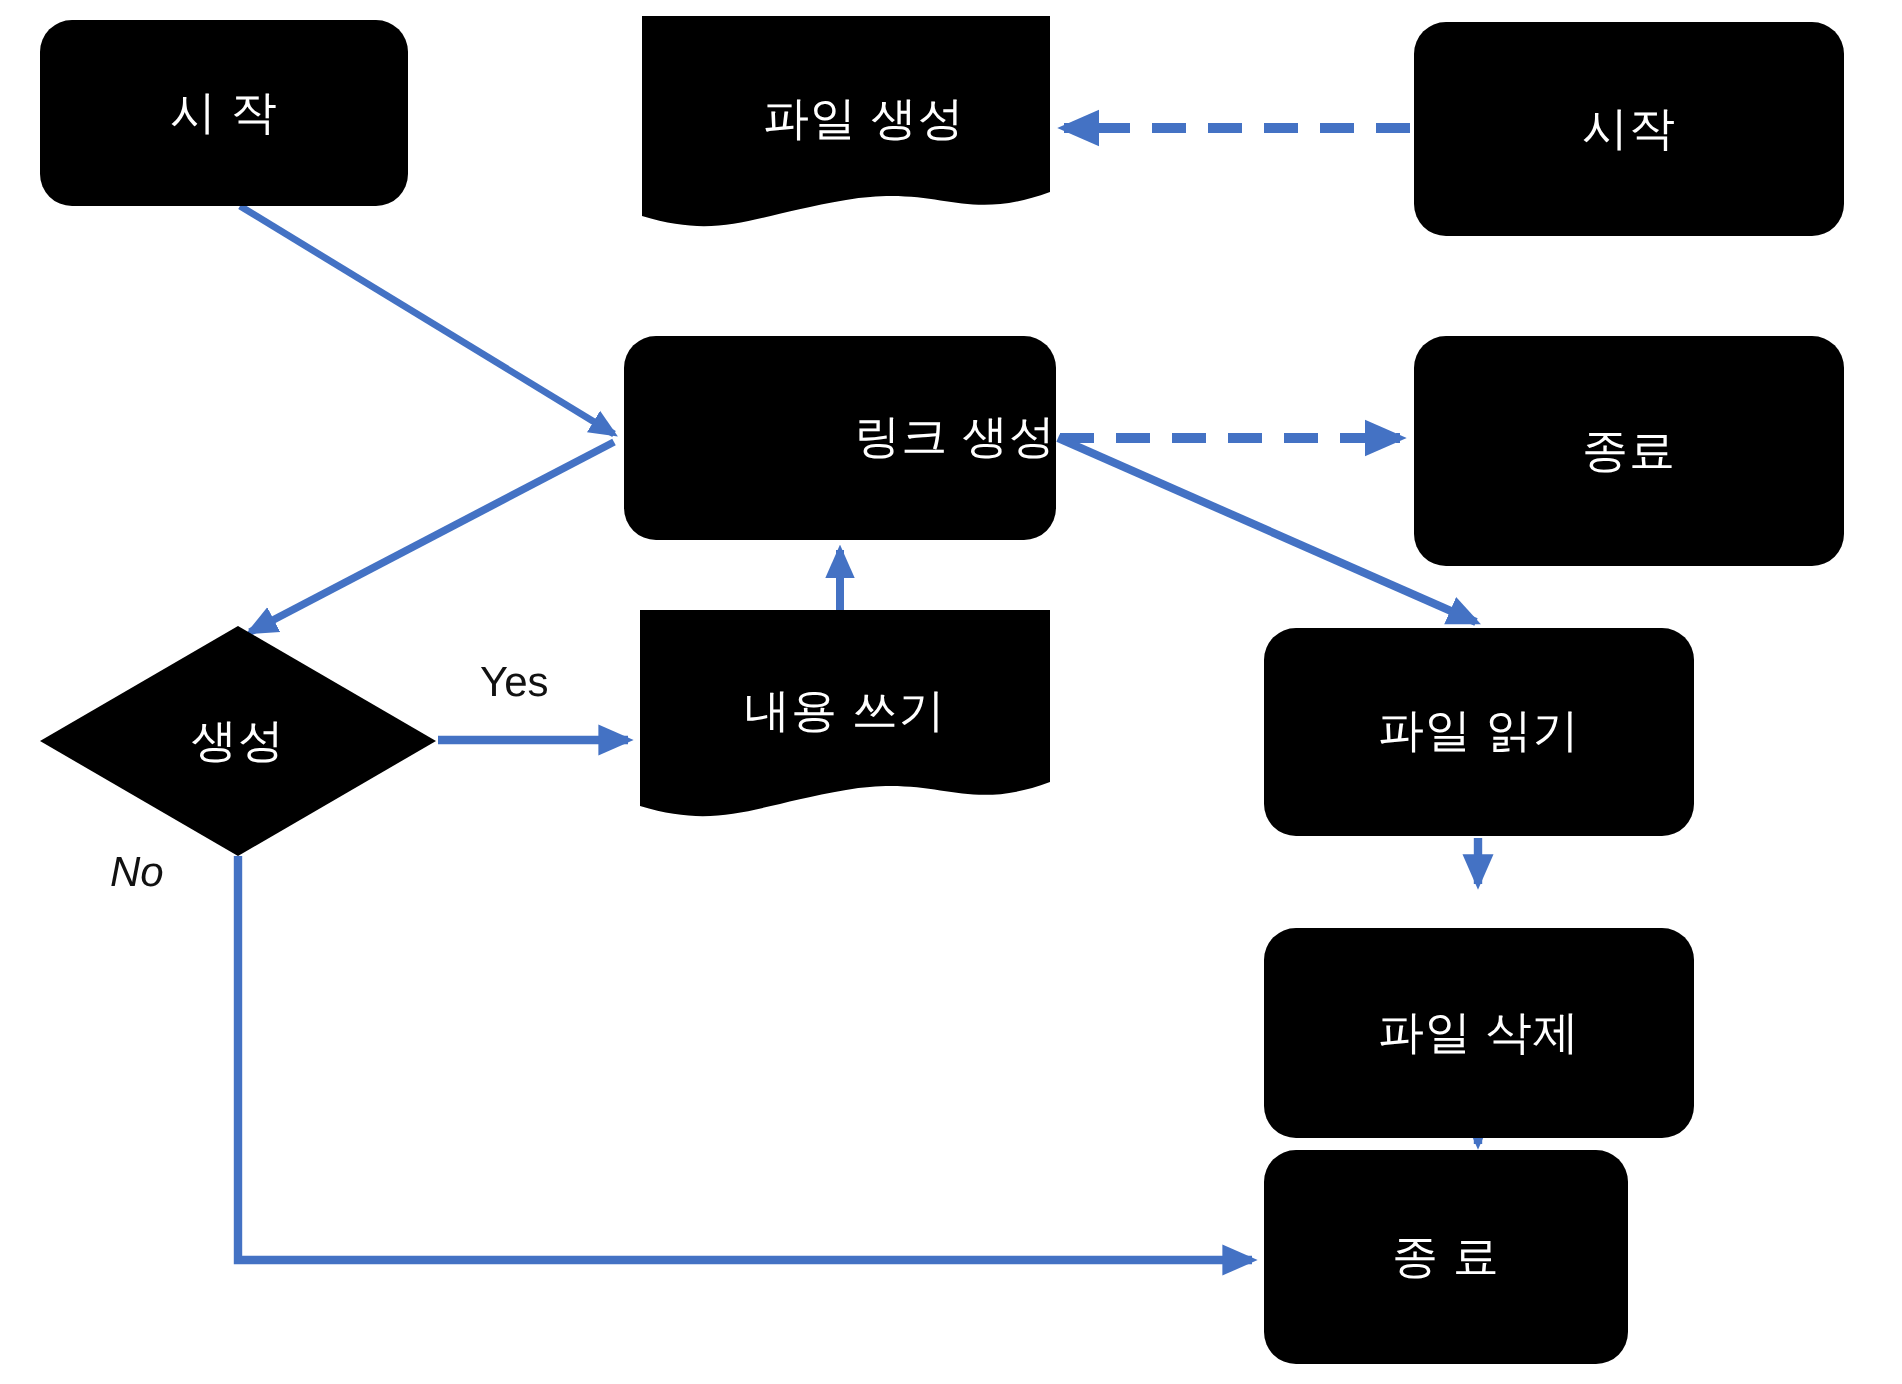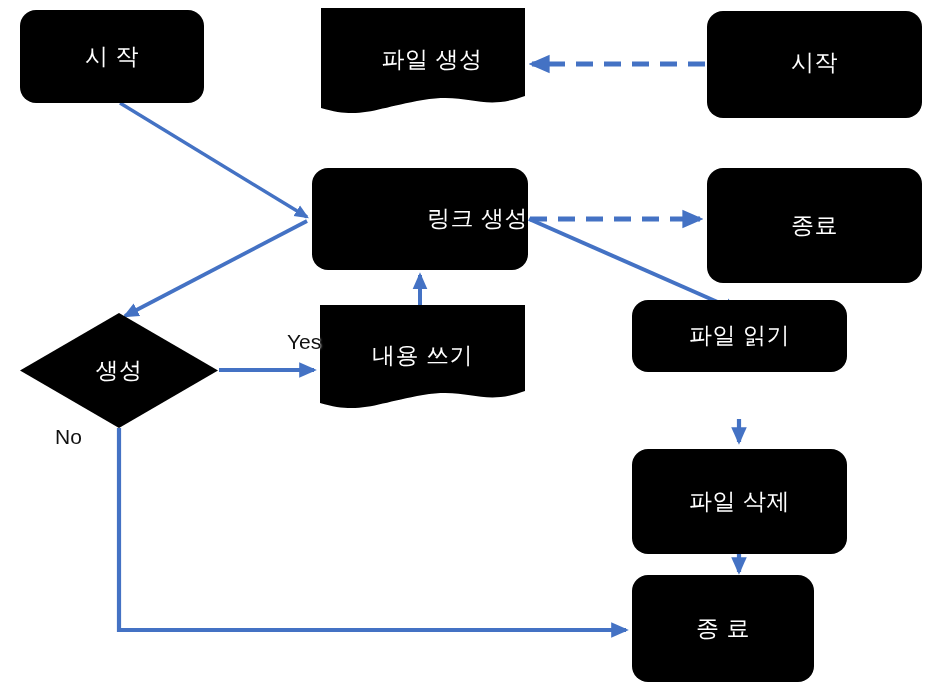--- a/index.html
+++ b/index.html
@@ -131,21 +131,21 @@
     <span>시 작</span>
   </div>
 
   <div class="node doc" style="left:321px; top:8px; width:204px; height:112px;padding-left:18px;">
     <svg class="doc-shape" viewBox="0 0 204 112" preserveAspectRatio="none">
       <path d="M 0 0 L 204 0 L 204 88 C 160 104 150 84 102 92 C 54 100 40 112 0 100 Z" fill="#000000"></path>
     </svg>
     <span class="doc-label">파일 생성</span>
   </div>
 
-  <div class="node process" style="left:707px; top:11px; width:215px; height:107px;font-family:Liberation Mono, monospace;">
+  <div class="node process" style="left:707px; top:11px; width:215px; height:107px;">
     <span>시작</span>
   </div>
 
   <div class="node process" style="left:312px; top:168px; width:216px; height:102px;justify-content:flex-end;">
     <span>링크 생성</span>
   </div>
 
   <div class="node process" style="left:707px; top:168px; width:215px; height:115px;">
     <span>종료</span>
   </div>
@@ -157,29 +157,29 @@
     <span class="dia-label">생성</span>
   </div>
 
   <div class="node doc" style="left:320px; top:305px; width:205px; height:110px;">
     <svg class="doc-shape" viewBox="0 0 205 110" preserveAspectRatio="none">
       <path d="M 0 0 L 205 0 L 205 86 C 162 102 150 82 103 90 C 56 98 40 110 0 98 Z" fill="#000000"></path>
     </svg>
     <span class="doc-label">내용 쓰기</span>
   </div>
 
-  <div class="node process" style="left:632px; top:300px; width:215px; height:72px;">
+  <div class="node process" style="left:632px; top:314px; width:215px; height:104px;">
     <span>파일 읽기</span>
   </div>
 
-  <div class="node process" style="left:632px; top:449px; width:215px; height:105px;">
+  <div class="node process" style="left:632px; top:464px; width:215px; height:105px;">
     <span>파일 삭제</span>
   </div>
 
   <div class="node process" style="left:632px; top:575px; width:182px; height:107px;">
     <span>종 료</span>
   </div>
 
-  <span class="edge-label" style="left:240px; top:330px;margin-left:47px;">Yes</span>
+  <span class="edge-label" style="left:240px; top:330px;">Yes</span>
 
-  <span class="edge-label" style="left:55px; top:425px;">No</span>
+  <span class="edge-label" style="left:55px; top:425px;font-style:italic;">No</span>
 
 </div>
 
 </body></html>

